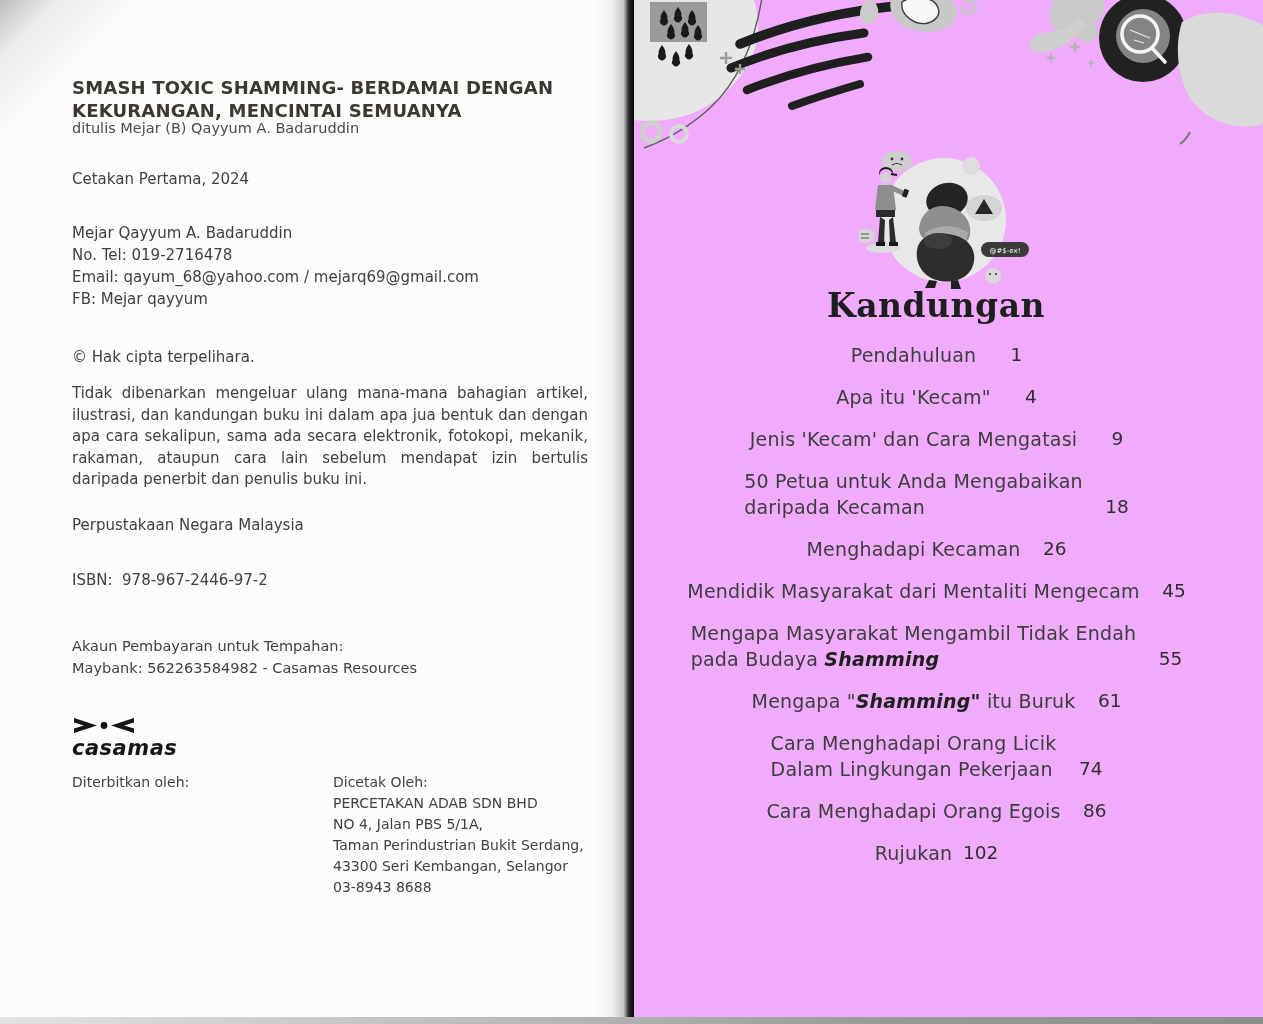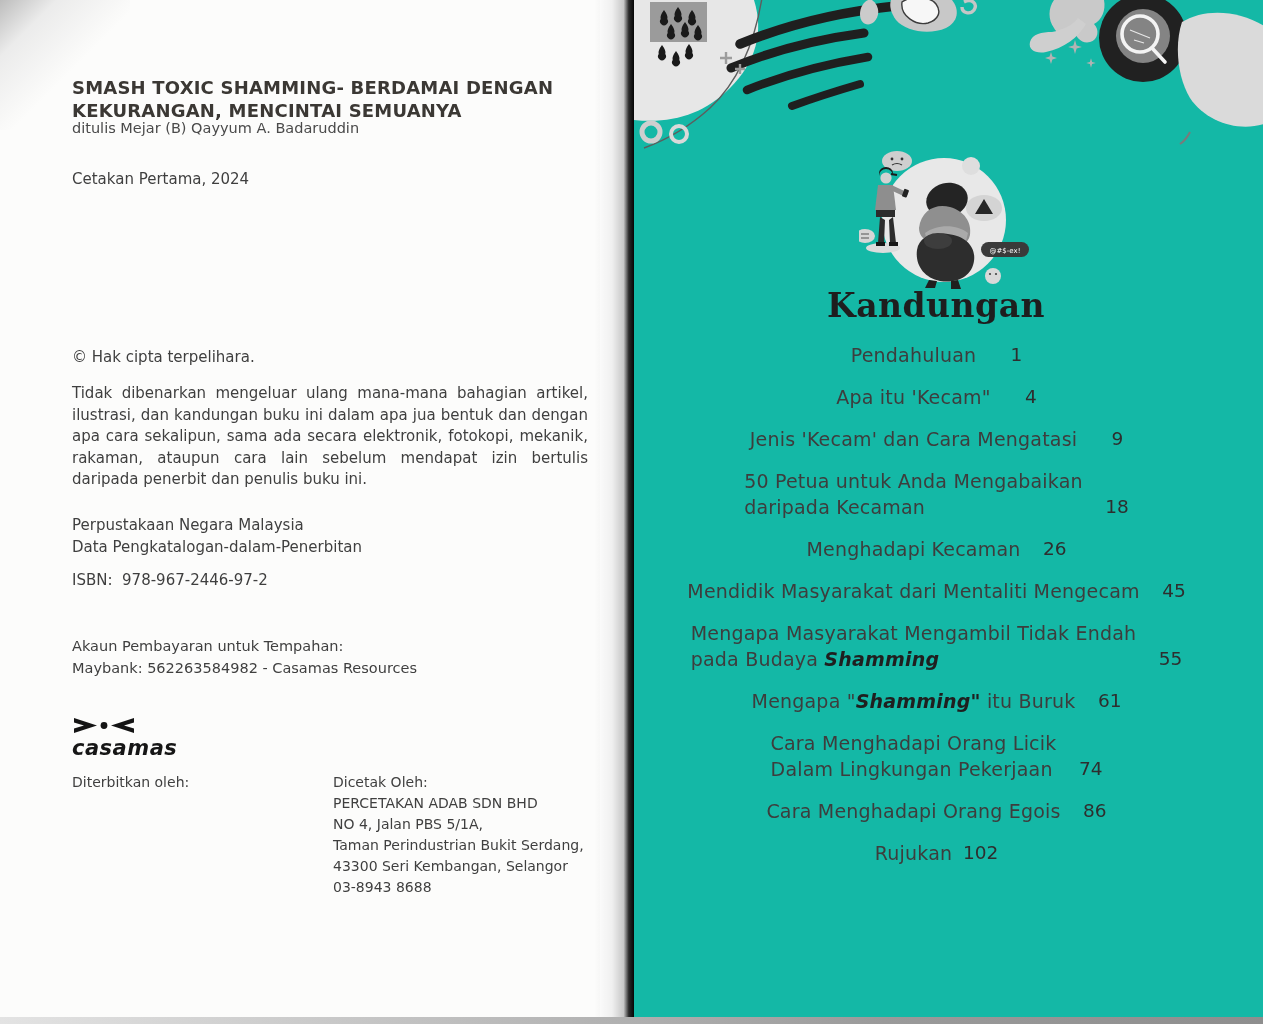--- a/index.html
+++ b/index.html
@@ -28,21 +28,21 @@
   #printer{top:772px;left:333px;font-size:14px;line-height:21px;}
   
   #gutter{position:absolute;left:594px;top:0;width:40px;height:1024px;
     background:linear-gradient(to right,rgba(0,0,0,0) 0%,rgba(0,0,0,.06) 45%,rgba(0,0,0,.22) 74%,#2a2a2a 87%,#050505 100%);}
   #corner-shadow{position:absolute;left:0;top:0;width:130px;height:130px;
     background:linear-gradient(135deg,#a8a8a8 0,#e6e6e6 22%,rgba(255,255,255,0) 55%);opacity:.75;}
   #bottom-edge{position:absolute;left:0;bottom:0;width:1263px;height:7px;
     background:linear-gradient(to right,#e3e3e3 0%,#b5b5b5 45%,#9a9a9a 70%,#8e8e8e 100%);}
   #right-edge{position:absolute;right:0;top:0;width:3px;height:1024px;background:linear-gradient(to bottom,#c9c9c9,#ececec 40%,#f2f2f2);}
   
-  #right-page{position:absolute;left:634px;top:0;width:629px;height:1017px;background:#14b8a6;}
+  #right-page{position:absolute;left:634px;top:0;width:629px;height:1017px;background:#f0abfc;}
   #header-decor{position:absolute;left:0;top:0;}
   #toc-illustration{position:absolute;left:225px;top:148px;}
   #toc-heading{position:absolute;left:2px;top:286px;width:600px;text-align:center;
     font-family:"DejaVu Serif","Liberation Serif",serif;font-weight:bold;font-size:33px;color:#1e1e1e;letter-spacing:.5px;}
   #toc-list{position:absolute;left:39px;top:342px;width:527px;}
   .toc-row{display:flex;justify-content:center;align-items:flex-end;margin-bottom:16px;}
   .toc-text{font-size:19px;line-height:26px;color:#3d3d3d;letter-spacing:.2px;}
   .toc-page{font-size:18.5px;color:#2e2e2e;min-width:46px;text-align:right;line-height:26px;}
   .em{font-weight:bold;font-style:italic;color:#1f1f1f;}
 </style>
@@ -51,25 +51,30 @@
 
 <div id="stage">
 
   <div id="left-page">
     <div class="lp" id="book-title">
         <div>SMASH TOXIC SHAMMING- BERDAMAI DENGAN</div>
         <div>KEKURANGAN, MENCINTAI SEMUANYA</div>
       </div>
     <div class="lp" id="byline">ditulis Mejar (B) Qayyum A. Badaruddin</div>
     <div class="lp" id="edition">Cetakan Pertama, 2024</div>
+    <div class="lp" id="contact">
+        <div>Mejar Qayyum A. Badaruddin</div>
+        <div>No. Tel: 019-2716478</div>
+        <div>Email: qayum_68@yahoo.com / mejarq69@gmail.com</div>
+        <div>FB: Mejar qayyum</div>
+      </div>
     <div class="lp" id="hakcipta">© Hak cipta terpelihara.</div>
     <div class="lp" id="rights">Tidak dibenarkan mengeluar ulang mana-mana bahagian artikel, ilustrasi, dan kandungan buku ini dalam apa jua bentuk dan dengan apa cara sekalipun, sama ada secara elektronik, fotokopi, mekanik, rakaman, ataupun cara lain sebelum mendapat izin bertulis daripada penerbit dan penulis buku ini.</div>
     <div class="lp" id="library">
         <div>Perpustakaan Negara Malaysia</div>
-        <div>Data Pengkatalogan-dalam-Penerbitan</div>
       </div>
     <div class="lp" id="isbn">ISBN:  978-967-2446-97-2</div>
     <div class="lp" id="payment">
         <div>Akaun Pembayaran untuk Tempahan:</div>
         <div>Maybank: 562263584982 - Casamas Resources</div>
       </div>
 
     <div class="lp" id="logo">
       <svg width="64" height="15" viewBox="0 0 64 15">
         <path d="M2,0 L25,7.5 L2,15 Z" fill="#141414"></path>

